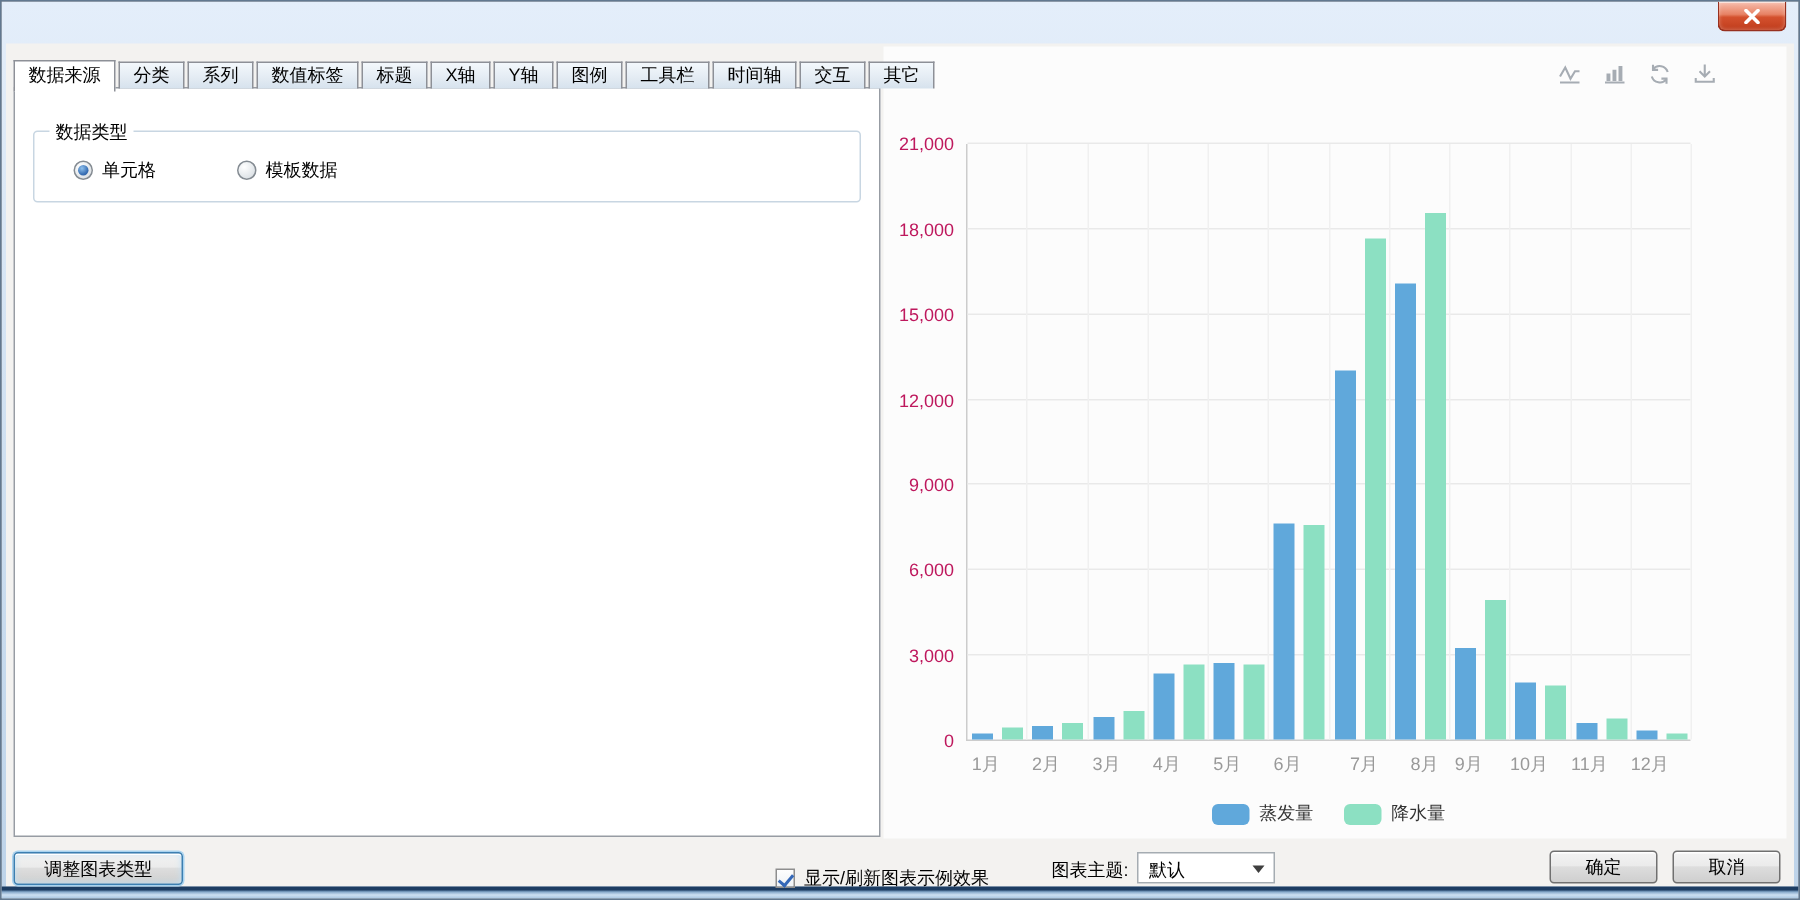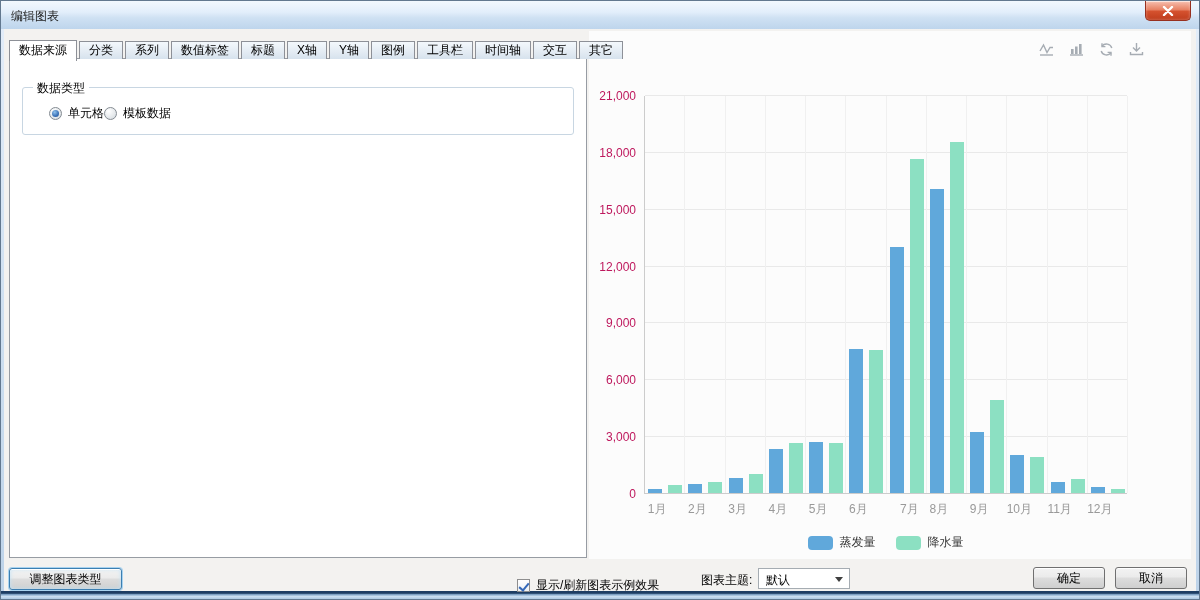--- a/index.html
+++ b/index.html
@@ -29,21 +29,21 @@
     border:1px solid #8d9097; border-bottom:none; cursor:default;
     background:linear-gradient(180deg,#f3f8fc 0%,#e3ebf3 60%,#d6e2ed 100%); }
   .tab.active{ height:21px; line-height:19px; background:#fff; position:relative; z-index:4; margin-bottom:-2px; }
 
   
   .panel{ position:absolute; left:8px; top:57px; width:578px; height:500px;
     background:#fff; border:1px solid #979ca3; z-index:2; }
   .groupbox{ position:absolute; left:12px; top:28px; right:12px; height:48px;
     border:1px solid #c8d6e2; border-radius:3px; }
   .groupbox-title{ position:absolute; top:-8px; left:10px; background:#fff; padding:0 4px; }
-  .radio-row{ position:absolute; left:26px; top:17px; display:flex; align-items:center; }
+  .radio-row{ position:absolute; left:26px; top:17px; display:flex; gap:54px; align-items:center; }
   .radio-item{ display:flex; align-items:center; cursor:default; }
   .radio{ width:13px; height:13px; border-radius:50%; border:1px solid #848b92; display:inline-block; position:relative;
     background:radial-gradient(circle at 35% 30%,#ffffff,#dde2e6 75%,#cfd5da); }
   .radio.checked::after{ content:""; position:absolute; left:2px; top:2px; width:7px; height:7px; border-radius:50%;
     background:radial-gradient(circle at 38% 32%,#8ec0ec 0%,#3a71b6 60%,#1f4f93 100%); }
   .radio-label{ margin-left:6px; }
 
   
   .btn{ position:absolute; border:1px solid #707070; border-radius:3px; text-align:center; cursor:default;
     background:linear-gradient(180deg,#f3f3f3 0%,#ebebeb 45%,#dddddd 50%,#cfcfcf 100%);
@@ -79,23 +79,20 @@
   .legend{ position:absolute; left:55px; top:503px; width:483px; display:flex; justify-content:center; gap:20px; align-items:center; }
   .legend-item{ display:flex; align-items:center; cursor:pointer; }
   .legend-swatch{ width:25px; height:14px; border-radius:4px; }
   .legend-text{ margin-left:7px; color:#333; }
 </style>
 </head>
 <body>
 
 <div class="window">
 
-  <div class="titlebar">
-    <span class="title-text">编辑图表</span>
-  </div>
   <div class="close-btn">
     <svg width="12" height="10" viewBox="0 0 12 10">
       <path d="M2 1 L10 9 M10 1 L2 9" stroke="#ffffff" stroke-width="2.4" stroke-linecap="round"></path>
     </svg>
   </div>
 
   <div class="client"></div>
   <div class="bottom-frame"></div>
 
   <div class="tab-strip">
@@ -221,21 +218,21 @@
         </div>
       </div>
     <div class="x-labels">
         <div class="x-label" style="left: 0px; width: 40.25px;">1月</div>
         <div class="x-label" style="left: 40.25px; width: 40.25px;">2月</div>
         <div class="x-label" style="left: 80.5px; width: 40.25px;">3月</div>
         <div class="x-label" style="left: 120.75px; width: 40.25px;">4月</div>
         <div class="x-label" style="left: 161px; width: 40.25px;">5月</div>
         <div class="x-label" style="left: 201.25px; width: 40.25px;">6月</div>
         <div class="x-label" style="left: 241.5px; width: 40.25px; text-align: right;">7月</div>
-        <div class="x-label" style="left: 281.75px; width: 40.25px;">8月</div>
+        <div class="x-label" style="left: 281.75px; width: 40.25px; text-align: right;">8月</div>
         <div class="x-label" style="left: 322px; width: 40.25px;">9月</div>
         <div class="x-label" style="left: 362.25px; width: 40.25px;">10月</div>
         <div class="x-label" style="left: 402.5px; width: 40.25px;">11月</div>
         <div class="x-label" style="left: 442.75px; width: 40.25px;">12月</div>
       </div>
     <div class="legend">
         <div class="legend-item">
           <div class="legend-swatch" style="background: rgb(96, 168, 219);"></div>
           <div class="legend-text">蒸发量</div>
         </div>

